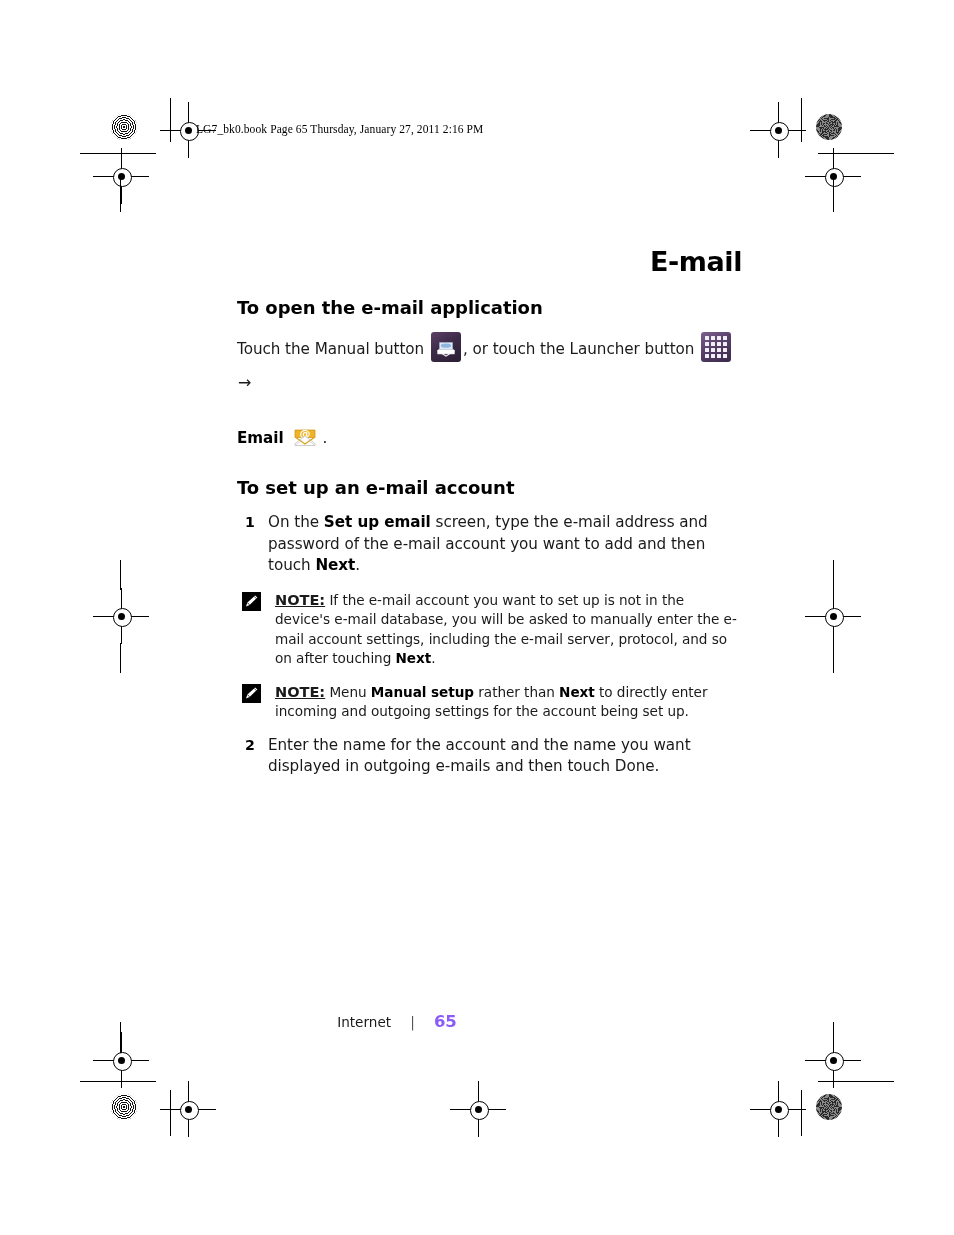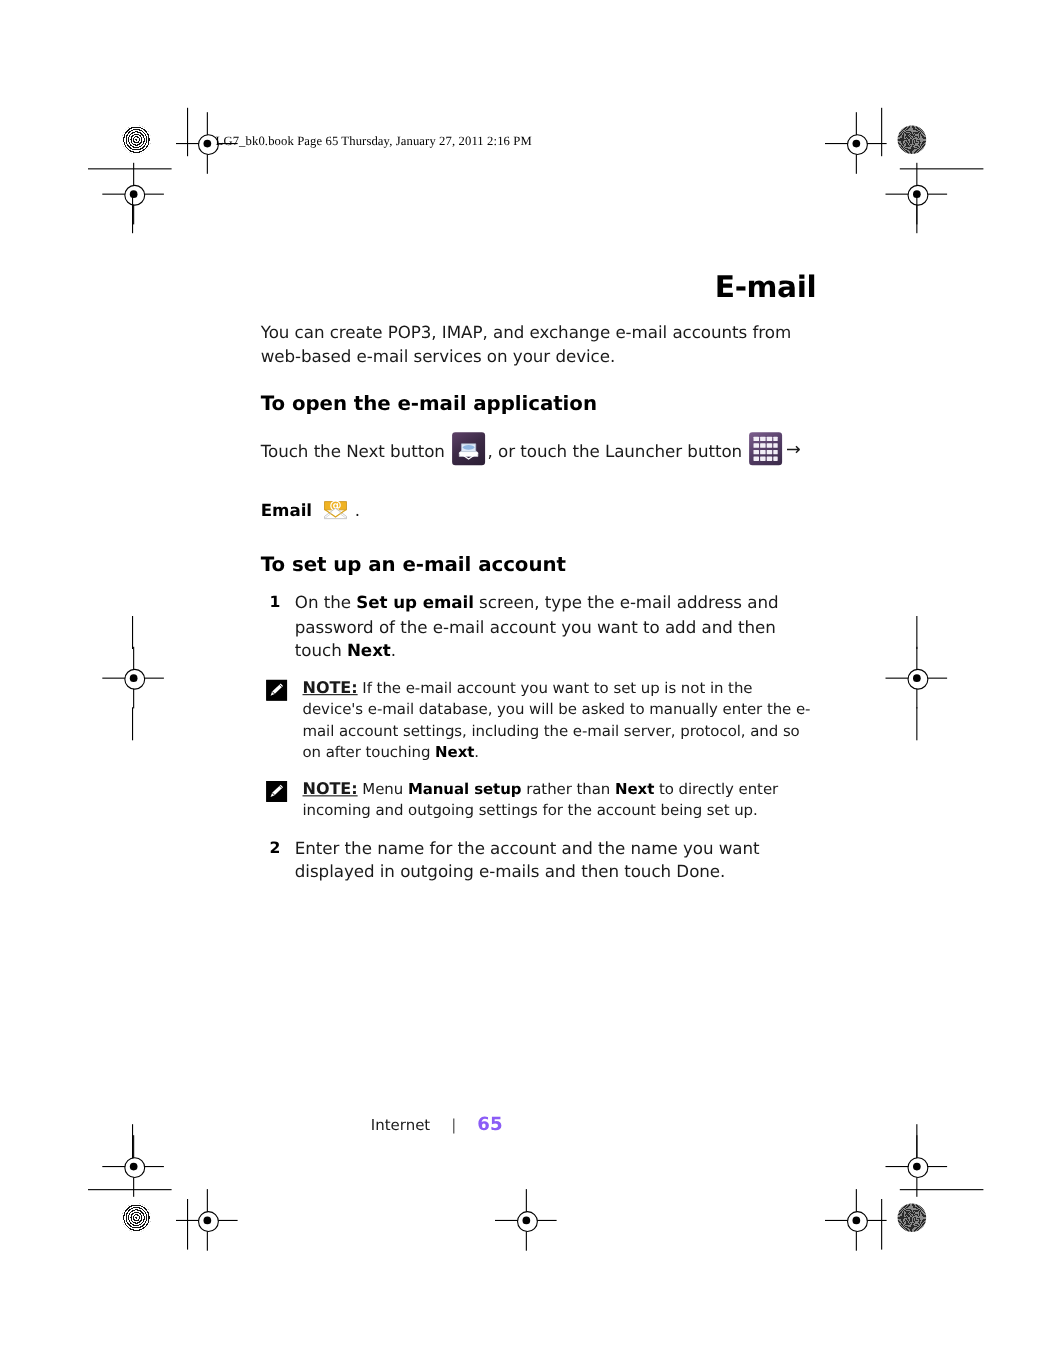--- a/index.html
+++ b/index.html
@@ -371,26 +371,25 @@
         <div class="dot"></div>
     </div>
   </div>
 
   <div class="slug" style="left:196px; top:123px;">LG7_bk0.book  Page 65  Thursday, January 27, 2011  2:16 PM</div>
 
   <div id="content">
 
     <h1 class="page-title">E-mail</h1>
 
-    <p class="body-text">You can create POP3, IMAP, and exchange e-mail accounts from web-based e-mail services on your device.</p>
 
     <h2 class="sub-head">To open the e-mail application</h2>
 
     <p class="para-icons">
-      <span>Touch the Next button</span>
+      <span>Touch the Manual button</span>
       <span class="icon-inline icon-email-app">
         <svg width="30" height="30" viewBox="0 0 30 30">
           <path d="M6.5 18.5 L15 11.5 L23.5 18.5 L23.5 22 L6.5 22 Z" fill="#ffffff" stroke="#c9c9d8" stroke-width="0.6"></path>
           <path d="M8.5 10.5 L21.5 10.5 L21.5 17.5 L8.5 17.5 Z" fill="#dfe9f7" stroke="#aab8cc" stroke-width="0.6"></path>
           <ellipse cx="15" cy="13.7" rx="5.2" ry="2.1" fill="#8fb6e0"></ellipse>
           <path d="M6.5 18.6 L15 24.2 L23.5 18.6" fill="none" stroke="#ffffff" stroke-width="1.1"></path>
         </svg>
       </span><span>, or touch the Launcher button</span>
       <span class="icon-inline icon-launcher">
         <span class="grid">

